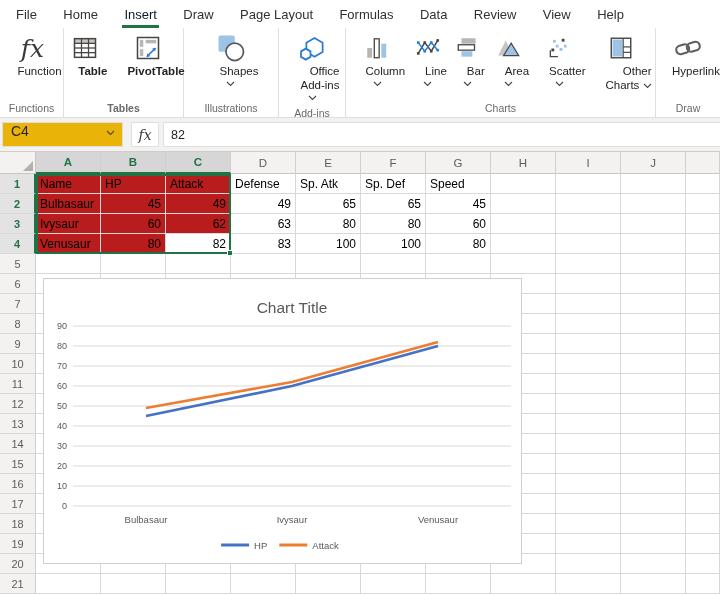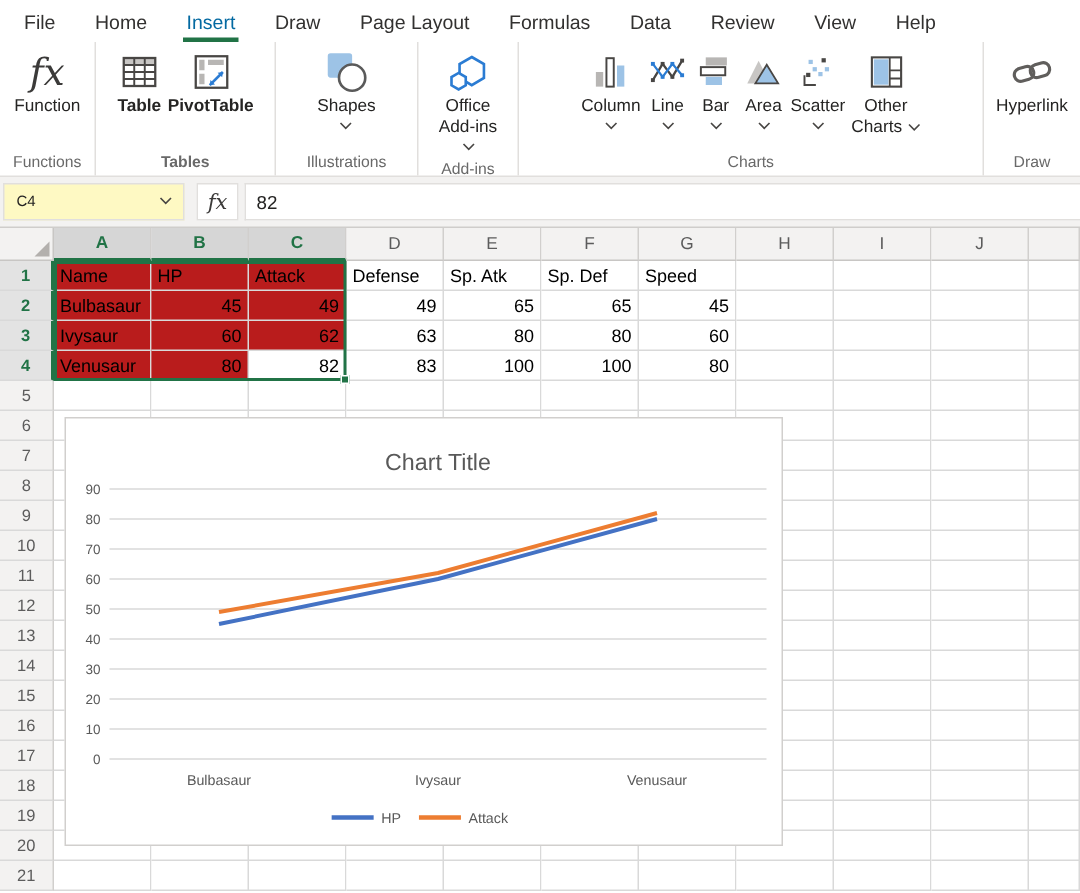--- a/index.html
+++ b/index.html
@@ -2,36 +2,36 @@
 <html><head>
 <meta charset="utf-8">
 <style>
   html,body{margin:0;padding:0;background:#fff;}
   body{font-family:"Liberation Sans",sans-serif;-webkit-font-smoothing:antialiased;}
   .app{position:relative;width:720px;height:595px;overflow:hidden;background:#fff;}
 
   
   .tabs-row{position:absolute;top:0;left:0;width:652px;height:28px;display:flex;align-items:flex-end;justify-content:space-between;padding:0 26px 0 14px;box-sizing:border-box;background:#fff;}
   .tab{font-size:13px;color:#323130;padding:5px 2px 4px;border-bottom:3px solid transparent;line-height:1;cursor:default;white-space:nowrap;}
-  .tab.active{border-bottom-color:#217346;color:#0369a1;}
+  .tab.active{border-bottom-color:#217346;color:#0f172a;}
 
   
   .ribbon{position:absolute;top:28px;left:0;width:720px;height:90px;display:flex;border-bottom:1px solid #e1dfdd;box-sizing:border-box;background:#fff;}
   .group{display:flex;flex-direction:column;align-items:center;justify-content:space-between;border-right:1px solid #e1dfdd;box-sizing:border-box;padding:2px 0 1px;}
   .group:last-child{border-right:none;}
   .group-buttons{display:flex;align-items:flex-start;justify-content:center;width:100%;}
   .rbtn{display:flex;flex-direction:column;align-items:center;padding:1px 2px;cursor:default;}
   .rbtn .icon{height:34px;display:flex;align-items:center;justify-content:center;}
-  .rbtn .lbl{font-size:11.5px;color:#252423;line-height:1.2;text-align:center;white-space:nowrap;}
+  .rbtn .lbl{font-size:11.5px;color:#252423;line-height:1.2;text-align:right;white-space:nowrap;margin-left:16px;}
   .rbtn .chev{height:9px;margin-top:1px;display:flex;align-items:center;}
   .group-label{font-size:10.5px;color:#696969;padding:3px 15px 2px;white-space:nowrap;}
 
   
   .formula-row{position:absolute;top:118px;left:0;width:720px;height:34px;background:#f3f2f1;border-bottom:1px solid #cfcdcb;box-sizing:border-box;display:flex;align-items:center;}
-  .name-box{width:121px;height:25px;background:#fef9c3;border:1px solid #e1dfdd;margin-left:2px;display:flex;align-items:center;justify-content:space-between;padding:0 7px 0 8px;box-sizing:border-box;font-size:10px;color:#252423;}
+  .name-box{width:121px;height:25px;background:#eab308;border:1px solid #e1dfdd;margin-left:2px;display:flex;align-items:flex-start;justify-content:space-between;padding:0 7px 0 8px;box-sizing:border-box;font-size:14px;color:#252423;}
   .fx-box{width:28px;height:25px;background:#fff;border:1px solid #e1dfdd;margin-left:8px;display:flex;align-items:center;justify-content:center;box-sizing:border-box;}
   .fx{font-family:"DejaVu Serif",serif;font-style:italic;font-size:14px;color:#3b3a39;}
   .formula-input{flex:1;height:25px;background:#fff;border:1px solid #e1dfdd;border-right:none;margin-left:4px;display:flex;align-items:center;padding-left:7px;font-size:12.5px;color:#252423;box-sizing:border-box;}
 
   
   .grid{position:absolute;top:152px;left:0;width:720px;height:443px;background:#fff;overflow:hidden;}
   .hdr-row{display:flex;height:22px;}
   .corner{width:36px;height:22px;background:#f3f2f1;border-right:1px solid #c8c6c4;border-bottom:1px solid #c8c6c4;box-sizing:border-box;position:relative;flex:none;}
   .corner::after{content:"";position:absolute;right:2px;bottom:2px;border-bottom:10px solid #b3b0ad;border-left:10px solid transparent;width:0;height:0;}
   .col-hdr{width:65px;box-sizing:border-box;border-right:1px solid #d1cfcd;border-bottom:1px solid #c8c6c4;background:#f3f2f1;color:#5c5c5c;font-size:11.5px;display:flex;align-items:center;justify-content:center;flex:none;}

